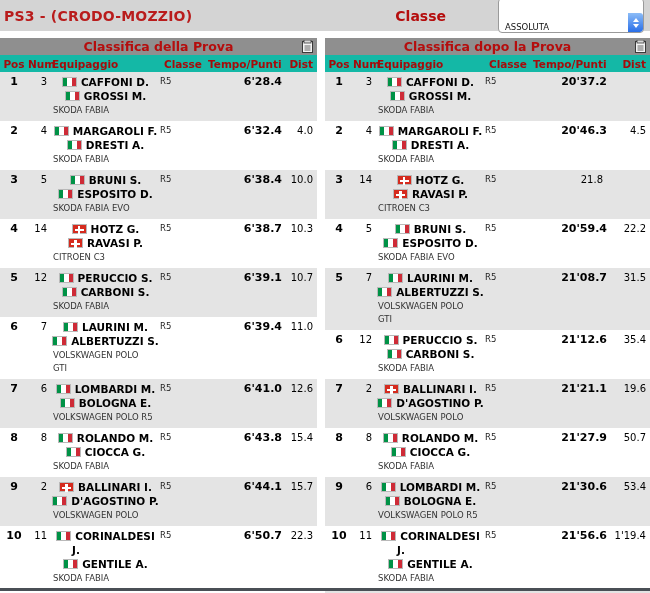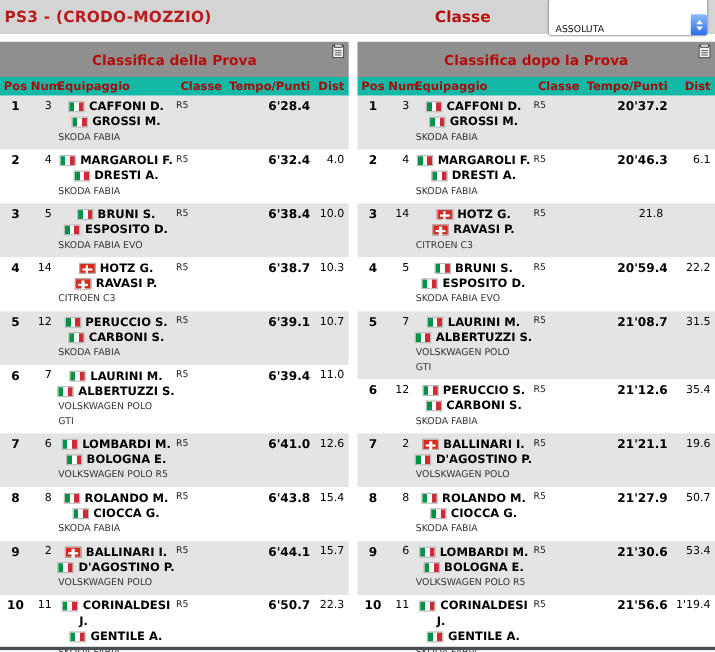--- a/index.html
+++ b/index.html
@@ -24,33 +24,33 @@
   .tri-down { width:0; height:0; border-left:3px solid transparent; border-right:3px solid transparent;
     border-top:4px solid #fff; }
 
   
   .content { display:flex; align-items:flex-start; padding-top:7px; background:#fff; }
   .gutter { width:8px; }
   .rtable { background:#fff; }
   .rtable.left { width:317px; }
   .rtable.right { width:325px; }
 
-  .t-head { height:32px; background:#8f8f8f; position:relative;
+  .t-head { height:17px; background:#8f8f8f; position:relative;
     display:flex; align-items:center; justify-content:center; }
   .t-title { color:#b50d0d; font-size:12.5px; font-weight:bold; }
   .t-head .clip { position:absolute; right:4px; top:2px; }
 
   .t-cols { height:17px; background:#14b8a6; display:grid;
     grid-template-columns:28px 20px 110px 50px 74px 1fr; align-items:center;
     color:#a50b0b; font-size:10.5px; font-weight:bold; }
   .t-cols .c-pos { text-align:center; }
   .t-cols .c-num { text-align:left; }
   .t-cols .c-crew { padding-left:4px; }
   .t-cols .c-classe { text-align:center; }
-  .t-cols .c-tempo { text-align:right; }
+  .t-cols .c-tempo { }
   .t-cols .c-dist { text-align:right; padding-right:4px; }
 
   .row { display:grid; grid-template-columns:28px 20px 110px 50px 74px 1fr;
     padding:3px 0 5px 0; background:#fff; }
   .row.stripe { background:#e4e4e4; }
   .cell-pos { text-align:center; font-weight:bold; font-size:11px; color:#000; line-height:14px; }
   .cell-num { text-align:right; font-size:10px; color:#000; line-height:14px; padding-right:1px; }
   .cell-crew { padding-left:5px; }
   .driver-line { display:flex; align-items:center; line-height:14px; white-space:nowrap;justify-content:center; }
   .driver-line .dname { font-size:10.5px; font-weight:bold; color:#000; }
@@ -346,21 +346,21 @@
                 <span class="dname">MARGAROLI F.</span>
               </div>
               <div class="driver-line">
                 <span class="flag it"></span>
                 <span class="dname">DRESTI A.</span>
               </div>
               <div class="car-line">SKODA FABIA</div>
             </div>
             <div class="cell-classe">R5</div>
             <div class="cell-tempo">20'46.3</div>
-            <div class="cell-dist">6.1</div>
+            <div class="cell-dist">4.5</div>
           </div>
           <div class="row stripe">
             <div class="cell-pos">3</div>
             <div class="cell-num">14</div>
             <div class="cell-crew">
               <div class="driver-line">
                 <span class="flag ch"></span>
                 <span class="dname">HOTZ G.</span>
               </div>
               <div class="driver-line">

